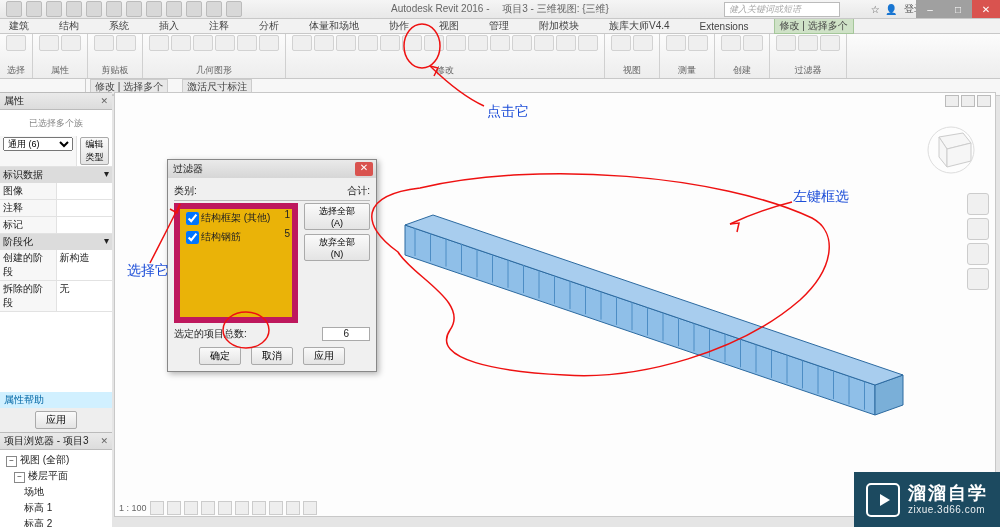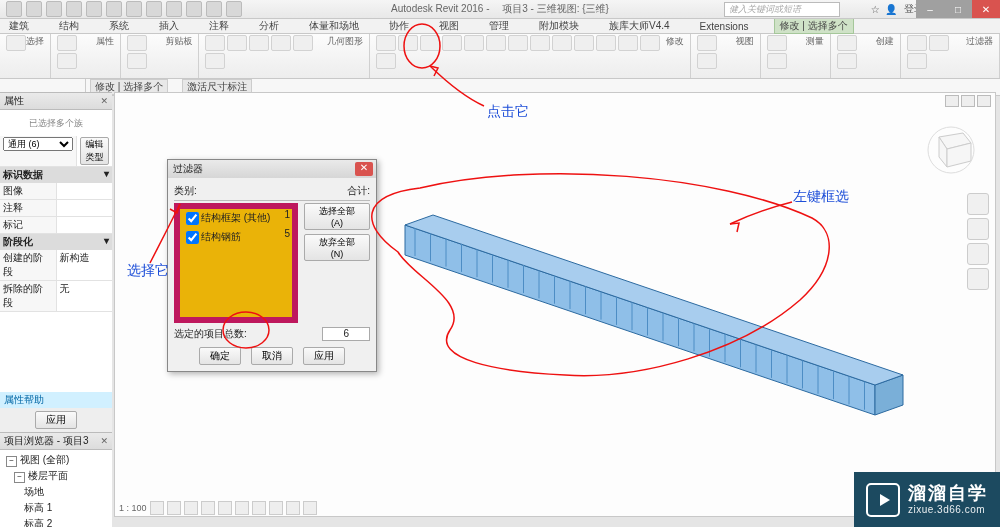--- a/index.html
+++ b/index.html
@@ -16,41 +16,41 @@
 .winbtn{width:28px;height:18px;display:flex;align-items:center;justify-content:center;color:#fff;font-size:10px}
 .wb-min{background:#a0a0a0}.wb-max{background:#a0a0a0}.wb-close{background:#d9534f}
 
 
 .menubar{height:14px;background:#f2f2f2;display:flex;align-items:center;padding-left:4px;gap:20px;font-size:10px;border-bottom:1px solid #c8c8c8}
 .menubar span{padding:0 5px;color:#444;cursor:default}
 .menubar span.active{background:#cfe2c7;border:1px solid #a5c79a}
 
 
 .ribbon{height:44px;background:linear-gradient(#fcfcfc,#ededed);border-bottom:1px solid #c8c8c8;display:flex}
-.rgroup{border-right:1px solid #d0d0d0;padding:1px 6px;display:flex;flex-direction:row;justify-content:center}
+.rgroup{border-right:1px solid #d0d0d0;padding:1px 6px;display:flex;flex-direction:column;justify-content:center}
 .rgroup .icons{display:flex;gap:2px;flex-wrap:wrap;align-content:flex-start;height:30px}
 .ric{width:18px;height:14px;background:#efefef;border:1px solid #d2d2d2;border-radius:2px}
 .rlabel{font-size:9px;color:#666;text-align:center;white-space:nowrap}
 
 
 .optbar{height:16px;background:#f7f7f7;border-bottom:1px solid #c8c8c8;display:flex;align-items:center;gap:14px;padding-left:90px;font-size:10px;color:#444;position:relative}
 .optbar .tag{background:#e8e8e8;border:1px solid #ccc;padding:0 4px}
 .optbar::before{content:"";position:absolute;left:0;top:0;width:85px;height:100%;border-right:1px solid #ccc}
 
 
 .left{position:absolute;left:0;top:92px;width:112px;bottom:0;display:flex;flex-direction:column;background:#f4f4f4;font-size:10px}
 .panelhd{background:linear-gradient(#eaeaea,#dcdcdc);border-top:1px solid #bbb;border-bottom:1px solid #bbb;padding:1px 4px;display:flex;justify-content:space-between;align-items:center;position:relative}
 .panelhd .x{color:#666;font-size:9px}
 .props{flex:0 0 auto}
 .props .body{background:#fff}
 .props select{width:70px;font-size:9px}
 .props .row{display:flex;border-bottom:1px solid #e2e2e2}
 .props .c1{flex:1;padding:1px 3px;background:#f7f7f7;border-right:1px solid #e2e2e2}
 .props .c2{flex:1;padding:1px 3px}
-.props .shd{background:#dcdcdc;font-weight:bold;padding:1px 3px;display:flex;justify-content:space-between}
+.props .shd{background:#dcdcdc;font-weight:normal;padding:1px 3px;display:flex;justify-content:space-between}
 .props .btns{display:flex;gap:6px;justify-content:center;padding:3px;background:#eee}
 .btn{background:linear-gradient(#fafafa,#e4e4e4);border:1px solid #aaa;padding:1px 10px;font-size:10px;border-radius:2px}
 
 .browser{flex:1;overflow:hidden}
 .browser .body{background:#fff;height:100%;overflow:auto;padding:2px}
 .tree-item{padding:1px 0 1px 4px;white-space:nowrap}
 .ind1{padding-left:12px}.ind2{padding-left:22px}
 .exp{display:inline-block;width:9px;height:9px;border:1px solid #888;font-size:8px;line-height:8px;text-align:center;margin-right:3px;background:#fff}
 .helpbar{background:#d1f0ff;color:#0066a5;padding:1px 4px}
 

